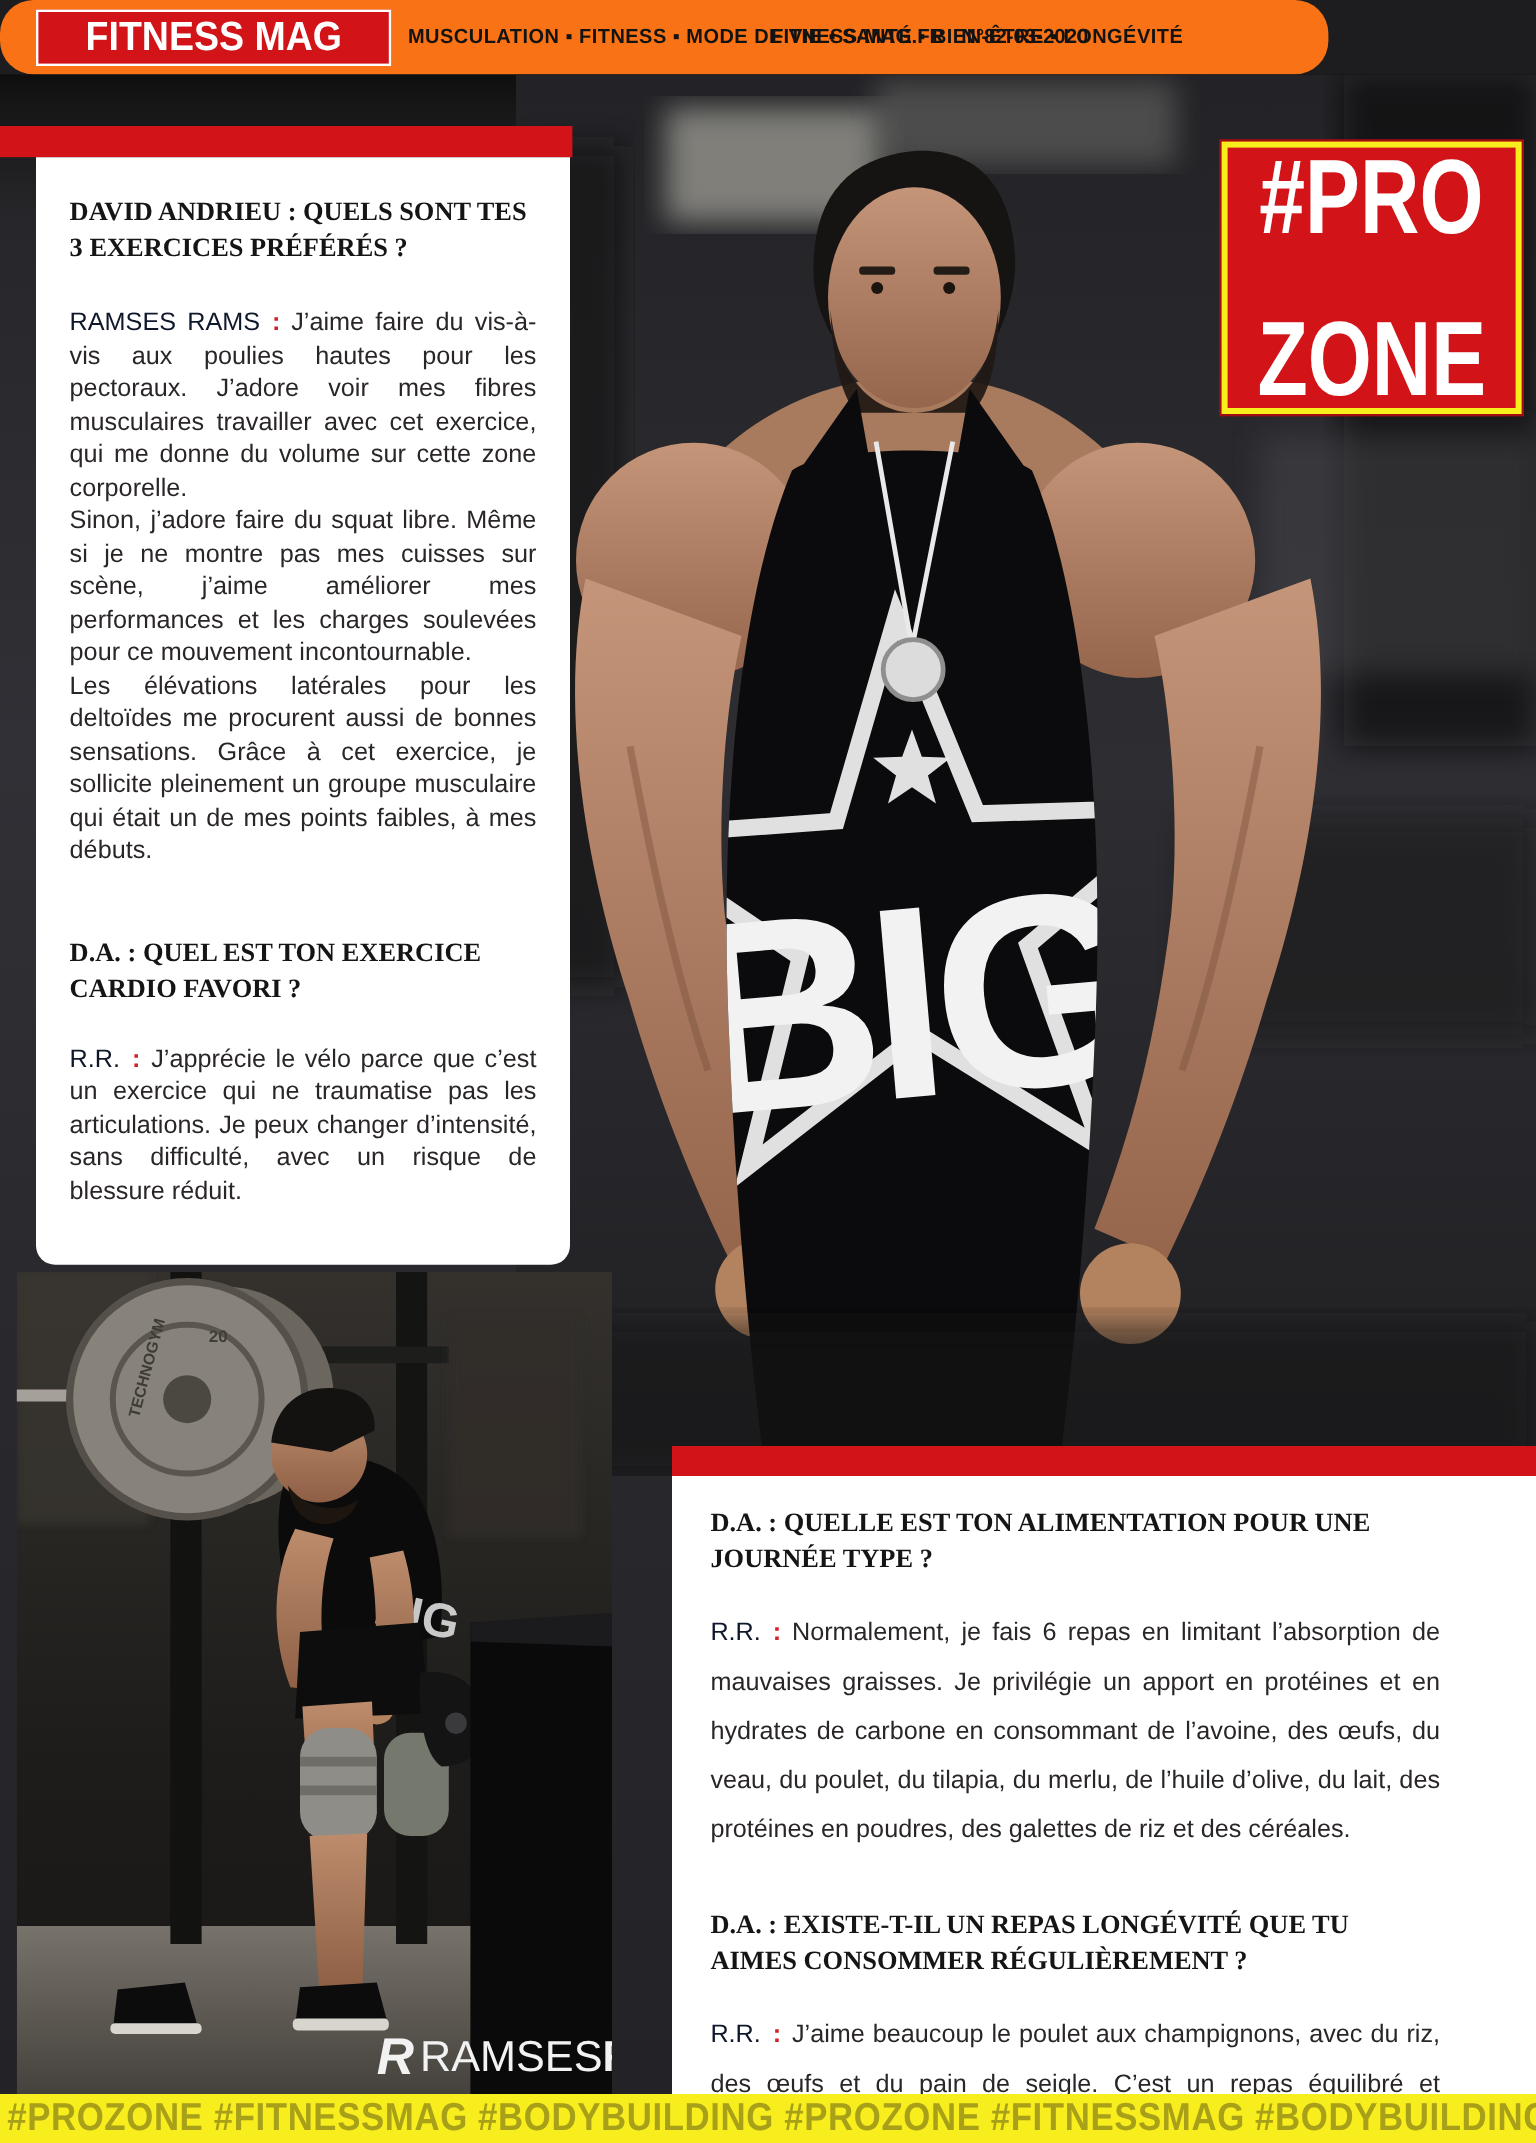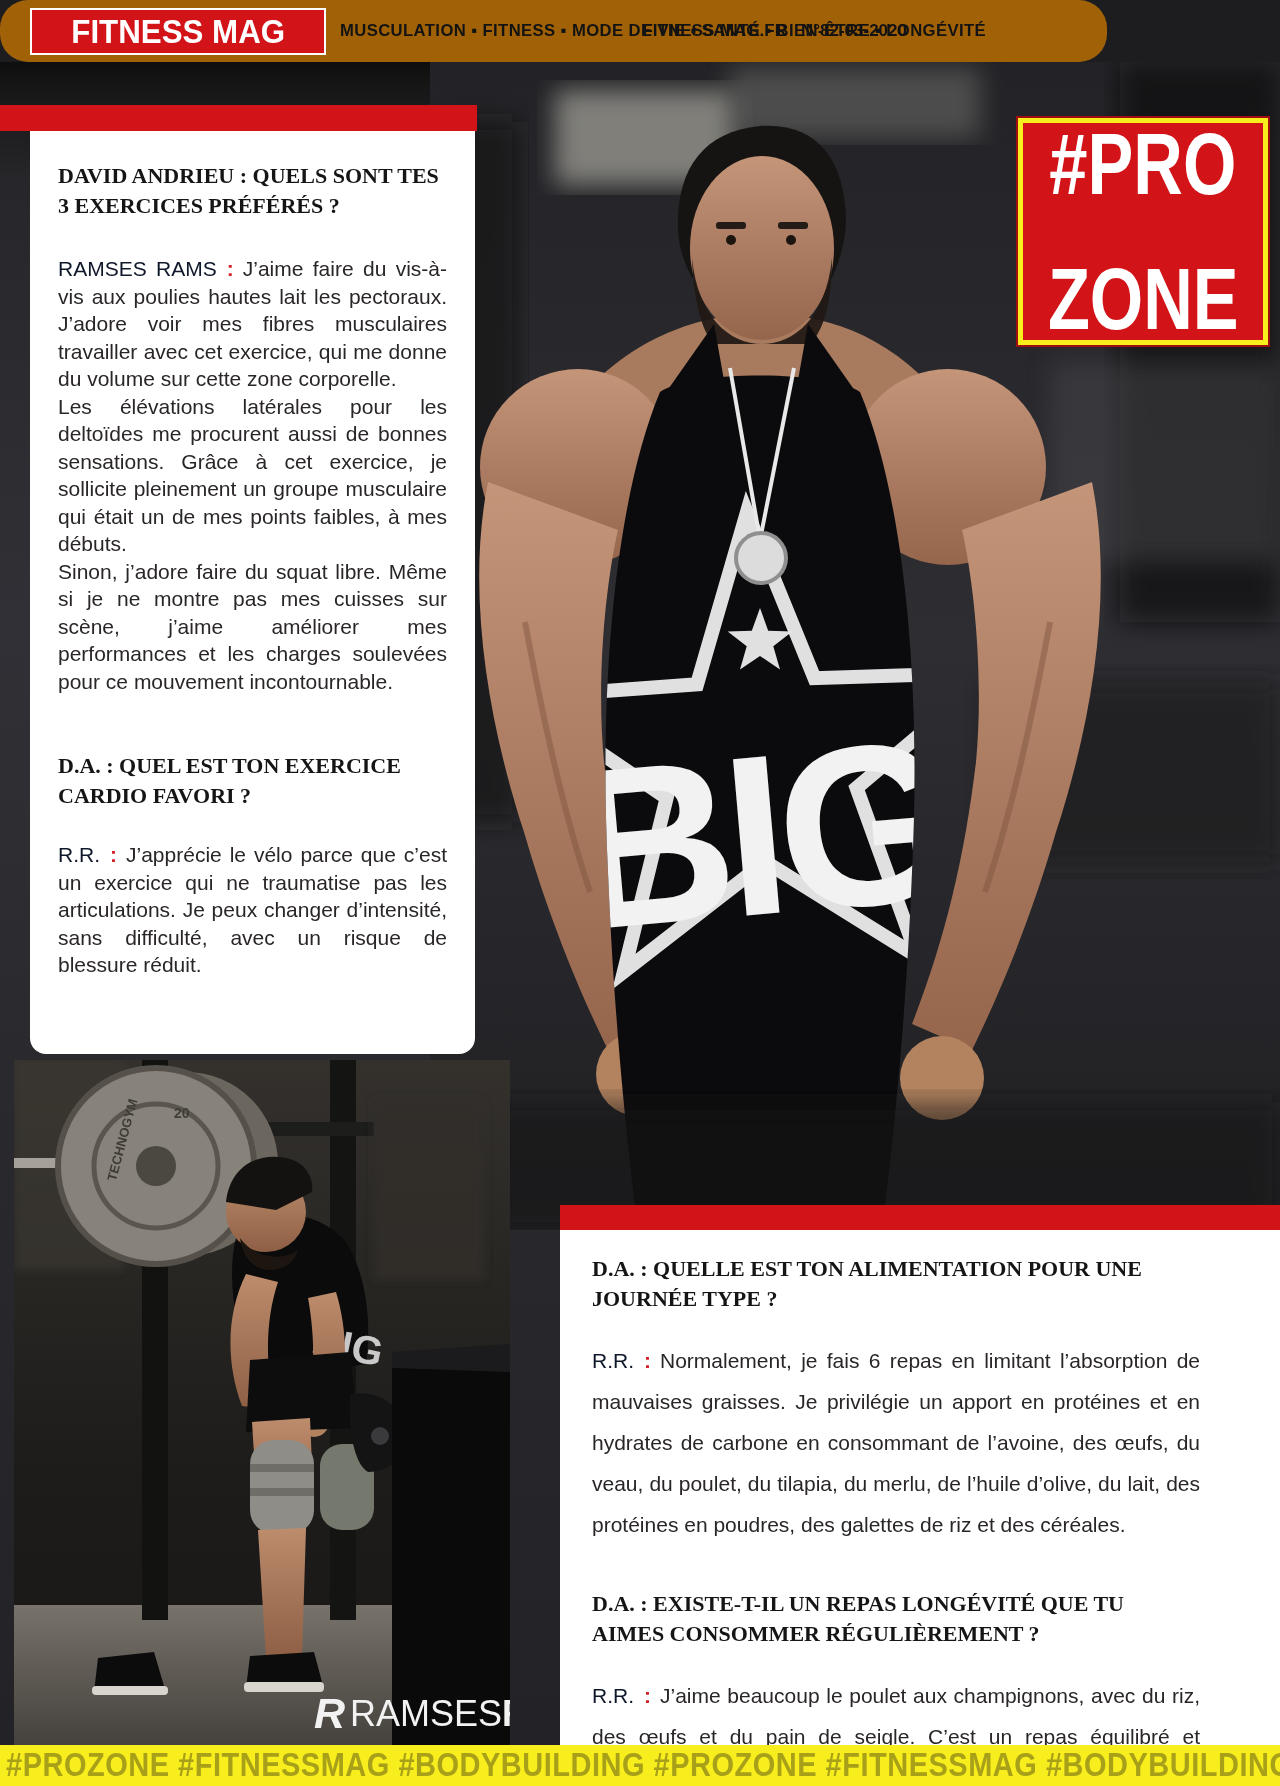--- a/index.html
+++ b/index.html
@@ -3,21 +3,21 @@
 <meta charset="utf-8">
 <style>
   html,body{margin:0;padding:0;background:#ffffff;}
   .page{
     position:relative;width:1280px;height:1786px;overflow:hidden;
     font-family:"Liberation Sans",sans-serif;background:#1d1d20;
   }
   
   .topbar{
     position:absolute;left:0;top:0;width:1107px;height:62px;
-    background:#a16207;display:flex;align-items:center;border-radius:28px;
+    background:#f97316;display:flex;align-items:center;border-radius:28px;
   }
   .logo-box{
     position:absolute;left:30px;top:8px;width:296px;height:47px;
     background:#d21318;border:2px solid #ffffff;box-sizing:border-box;
     display:flex;align-items:center;justify-content:center;
   }
   .logo-box span{
     color:#fff;font-weight:bold;font-size:34px;letter-spacing:0px;
     transform:scaleX(0.92);white-space:nowrap;
   }
@@ -179,23 +179,23 @@
 
         <rect x="0" y="1040" width="850" height="128" fill="#161618" opacity=".55" filter="url(#blur12)"></rect>
       </g>
     </svg>
 
     <div class="redbar-left"></div>
 
     <section class="card-left">
       <h2 class="q-heading">DAVID ANDRIEU : QUELS SONT TES 3 EXERCICES PRÉFÉRÉS ?</h2>
       <div class="gap-34"></div>
-      <p class="body-text"><span class="speaker">RAMSES RAMS</span><span class="speaker-colon">:</span><span>J’aime faire du vis-à-vis aux poulies hautes lait les pectoraux. J’adore voir mes fibres musculaires travailler avec cet exercice, qui me donne du volume sur cette zone corporelle.</span></p>
+      <p class="body-text"><span class="speaker">RAMSES RAMS</span><span class="speaker-colon">:</span><span>J’aime faire du vis-à-vis aux poulies hautes pour les pectoraux. J’adore voir mes fibres musculaires travailler avec cet exercice, qui me donne du volume sur cette zone corporelle.</span></p>
+      <p class="body-text">Sinon, j’adore faire du squat libre. Même si je ne montre pas mes cuisses sur scène, j’aime améliorer mes performances et les charges soulevées pour ce mouvement incontournable.</p>
       <p class="body-text">Les élévations latérales pour les deltoïdes me procurent aussi de bonnes sensations. Grâce à cet exercice, je sollicite pleinement un groupe musculaire qui était un de mes points faibles, à mes débuts.</p>
-      <p class="body-text">Sinon, j’adore faire du squat libre. Même si je ne montre pas mes cuisses sur scène, j’aime améliorer mes performances et les charges soulevées pour ce mouvement incontournable.</p>
       <div class="gap-56"></div>
       <h2 class="q-heading">D.A. : QUEL EST TON EXERCICE CARDIO FAVORI ?</h2>
       <div class="gap-30"></div>
       <p class="body-text"><span class="speaker">R.R.</span><span class="speaker-colon">:</span><span>J’apprécie le vélo parce que c’est un exercice qui ne traumatise pas les articulations. Je peux changer d’intensité, sans difficulté, avec un risque de blessure réduit.</span></p>
     </section>
 
     <div class="prozone-badge">
       <span class="line">#PRO</span>
       <span class="line">ZONE</span>
     </div>

